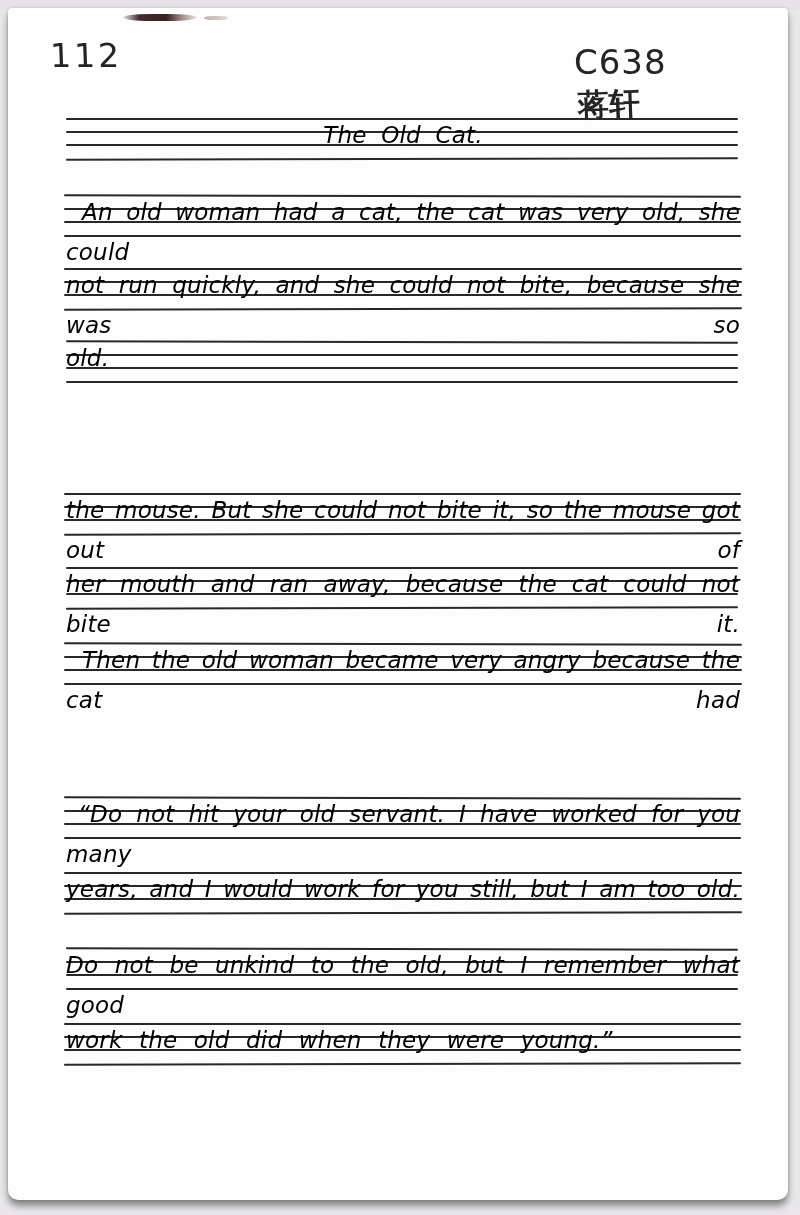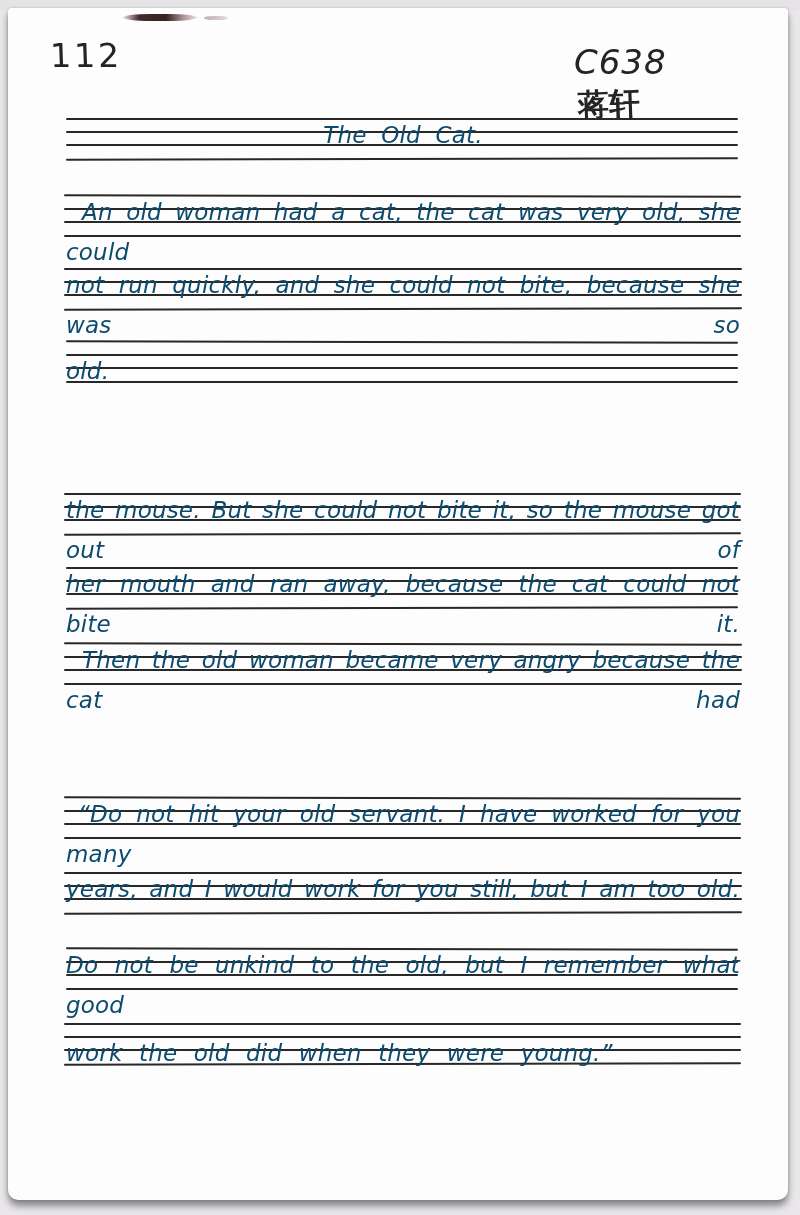--- a/index.html
+++ b/index.html
@@ -20,41 +20,41 @@
     position:absolute;left:115px;top:6px;width:74px;height:7px;
     border-radius:60% / 80%;
     background:linear-gradient(90deg, rgba(104,62,66,.15), #452a30 22%, #35211f 58%, rgba(110,64,68,.55) 82%, rgba(150,105,108,.18));
   }
   .smudge2{
     position:absolute;left:196px;top:8px;width:24px;height:4px;border-radius:50%/70%;
     background:linear-gradient(90deg, rgba(120,80,84,.45), rgba(150,110,112,.25));
   }
   .hw-note{color:#242424;}
   .page-num{position:absolute;left:42px;top:28px;font-size:33px;letter-spacing:3px;transform:skewX(2deg);}
-  .code{position:absolute;left:566px;top:34px;font-size:34px;font-style:italic;letter-spacing:1px;}
+  .code{position:absolute;left:566px;top:34px;font-size:34px;letter-spacing:1px;}
   .student{position:absolute;left:570px;top:76px;font-size:31px;font-weight:bold;transform:rotate(-2deg);}
   
   .staff{position:absolute;left:56px;width:678px;height:46px;}
   .rule{position:absolute;left:0;right:0;height:2px;background:#282828;border-radius:2px;display:block;}
   .r1{top:0;}
   .r2{top:13px;}
   .r3{top:26px;}
   .r4{top:40px;}
   .staff:nth-child(odd) .r1{transform:rotate(.12deg);}
   .staff:nth-child(even) .r4{transform:rotate(-.12deg);}
   .staff:nth-child(3n) .rule{left:2px;right:4px;}
   .staff:nth-child(3n+1) .rule{left:0;right:1px;}
   
   .hw{
     position:absolute;left:2px;right:2px;top:-3px;height:48px;line-height:40px;
-    font-style:italic;font-size:23px;color:#0c4a6e;letter-spacing:.2px;
+    font-style:italic;font-size:23px;color:#000000;letter-spacing:.2px;
     word-spacing:3px;z-index:2;
   }
   .just{text-align:justify;text-align-last:justify;}
-  .left{text-align:left;margin-top:13px;}
+  .left{text-align:left;}
   .wide{word-spacing:9px;}
   .center{text-align:center;word-spacing:7px;}
   .ind16{text-indent:16px;}
   .ind34{text-indent:34px;}
   .ind12{text-indent:12px;}
 </style>
 </head>
 <body>
 
 <div class="backdrop-band"></div>

